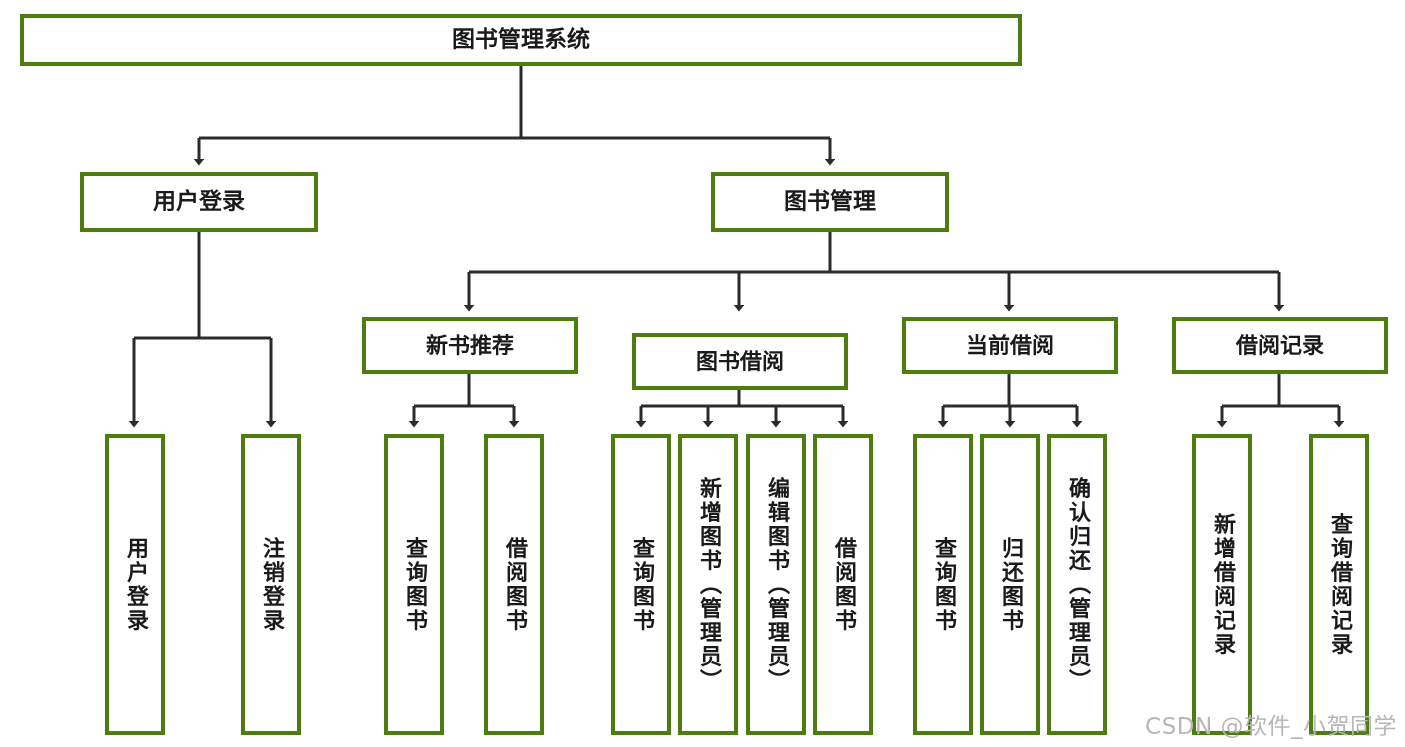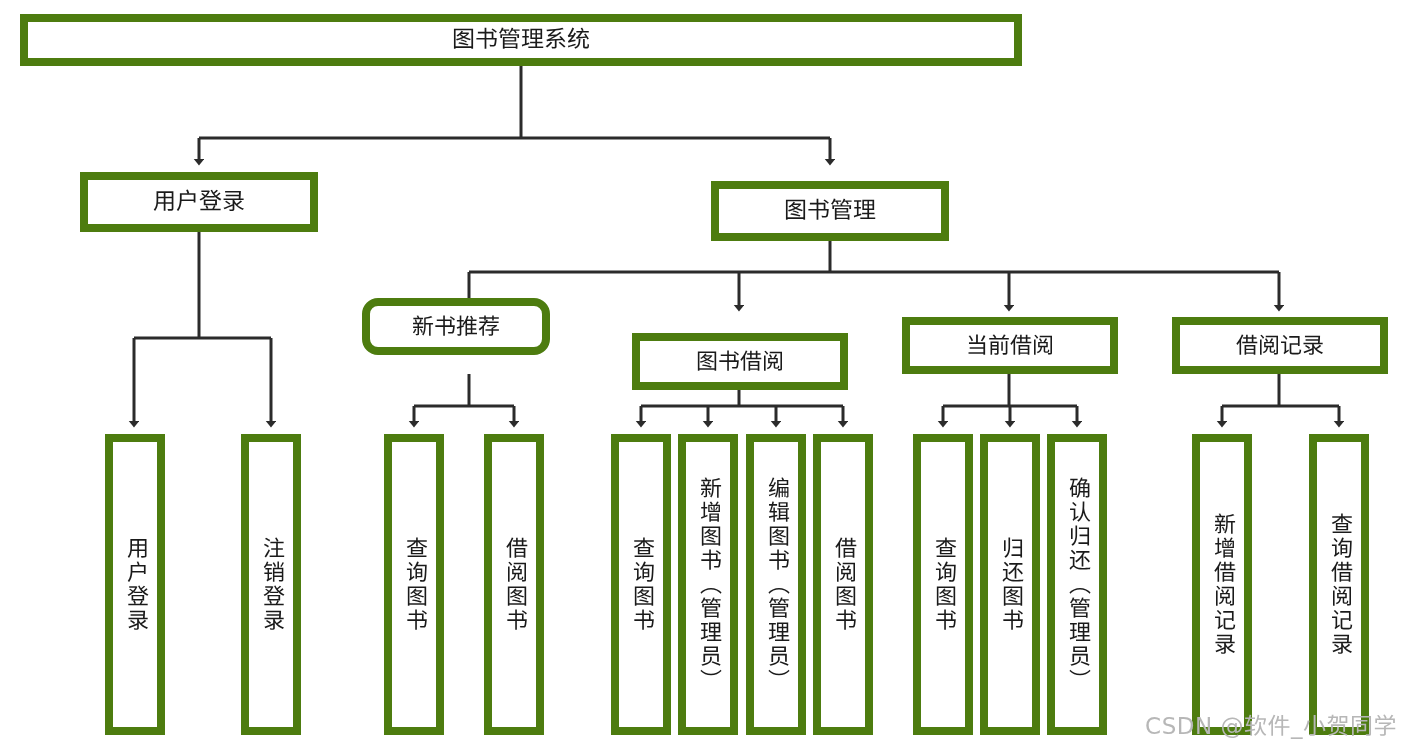--- a/index.html
+++ b/index.html
@@ -23,26 +23,27 @@
     left: 0;
     top: 0;
     width: 1405px;
     height: 747px;
     pointer-events: none;
   }
   .node {
     position: absolute;
     box-sizing: border-box;
     background: #ffffff;
-    border: 8px solid #4d7c0f;
+    border: 4px solid #4d7c0f;
     display: flex;
     align-items: center;
     justify-content: center;
     color: #1a1a1a;
     z-index: 2;
+    font-weight: bold;
   }
   .node-label {
     display: block;
     text-align: center;
     line-height: 1.18;
     white-space: nowrap;
   }
   .node.level-root .node-label { font-size: 23px; }
   .node.level-two .node-label { font-size: 23px; }
   .node.level-three .node-label { font-size: 22px; }
@@ -128,25 +129,25 @@
   </svg>
 
   <div class="node level-root" style="left:20px; top:14px; width:1002px; height:52px;">
     <span class="node-label">图书管理系统</span>
   </div>
 
   <div class="node level-two" style="left:80px; top:172px; width:238px; height:60px;">
     <span class="node-label">用户登录</span>
   </div>
 
-  <div class="node level-two" style="left:711px; top:181px; width:238px; height:60px;">
+  <div class="node level-two" style="left:711px; top:172px; width:238px; height:60px;">
     <span class="node-label">图书管理</span>
   </div>
 
-  <div class="node level-three" style="left:362px; top:298px; width:188px; height:57px;border-radius:16px;">
+  <div class="node level-three" style="left:362px; top:317px; width:216px; height:57px;">
     <span class="node-label">新书推荐</span>
   </div>
 
   <div class="node level-three" style="left:632px; top:333px; width:216px; height:57px;">
     <span class="node-label">图书借阅</span>
   </div>
 
   <div class="node level-three" style="left:1172px; top:317px; width:216px; height:57px;">
     <span class="node-label">借阅记录</span>
   </div>

